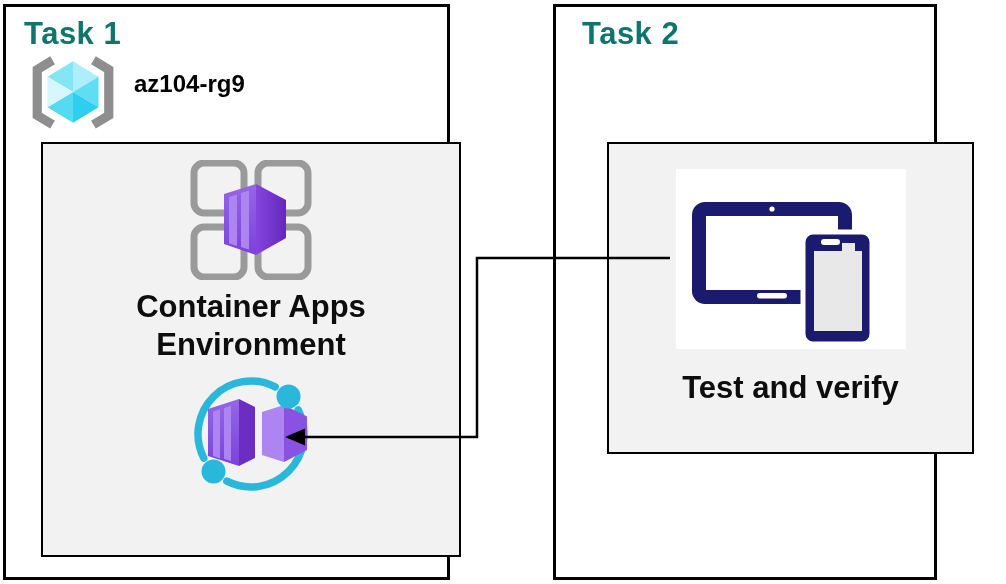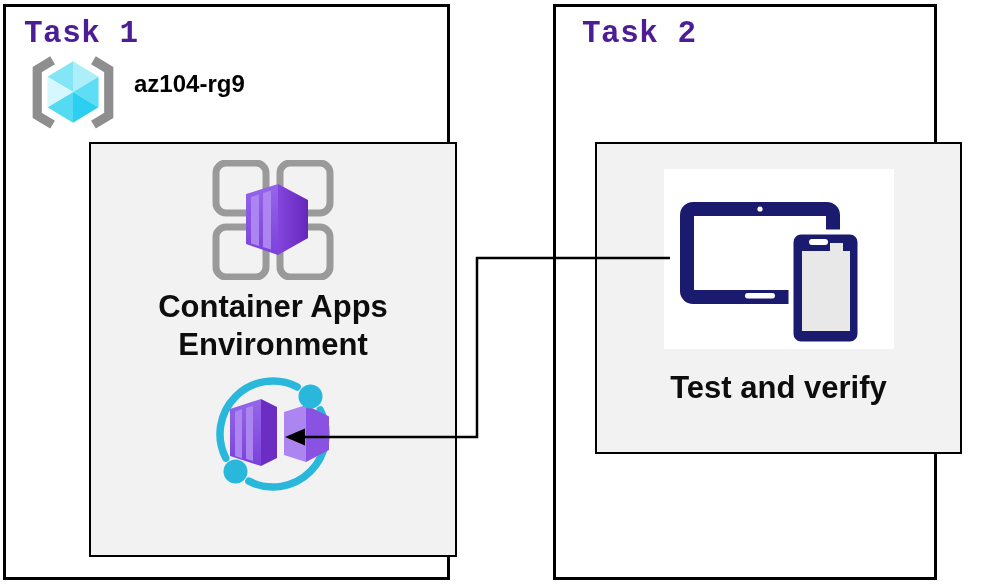--- a/index.html
+++ b/index.html
@@ -23,24 +23,23 @@
     border: 3px solid #000000;
     box-sizing: border-box;
   }
   .task-box.t1 { left: 3px;   width: 447px; }
   .task-box.t2 { left: 553px; width: 384px; }
 
   .task-title {
     position: absolute;
     font-size: 31px;
     font-weight: bold;
-    color: #4c1d95;
+    color: #0f766e;
     letter-spacing: 0.5px;
     white-space: nowrap;
-    font-family: Liberation Mono, monospace;
   }
   .t1 .task-title { left: 18px; top: 9px; }
   .t2 .task-title { left: 26px; top: 9px; }
 
   .rg-icon {
     position: absolute;
     left: 20px;
     top: 46px;
     width: 94px;
     height: 80px;
@@ -55,22 +54,22 @@
     white-space: nowrap;
   }
 
   .inner-panel {
     position: absolute;
     top: 135px;
     background: #F2F2F2;
     border: 2.5px solid #000000;
     box-sizing: border-box;
   }
-  .t1 .inner-panel { left: 35px; width: 368px; height: 415px; margin-left: 48px; }
-  .t2 .inner-panel { left: 39px; width: 367px; height: 312px; }
+  .t1 .inner-panel { left: 35px; width: 420px; height: 415px; }
+  .t2 .inner-panel { left: 51px; width: 367px; height: 312px; }
 
   .centered-abs {
     position: absolute;
     left: 50%;
     transform: translateX(-50%);
   }
   .env-icon   { top: 16px;  width: 122px; height: 120px; }
   .app-icon   { top: 230px; width: 120px; height: 120px; }
 
   .icon-label {

